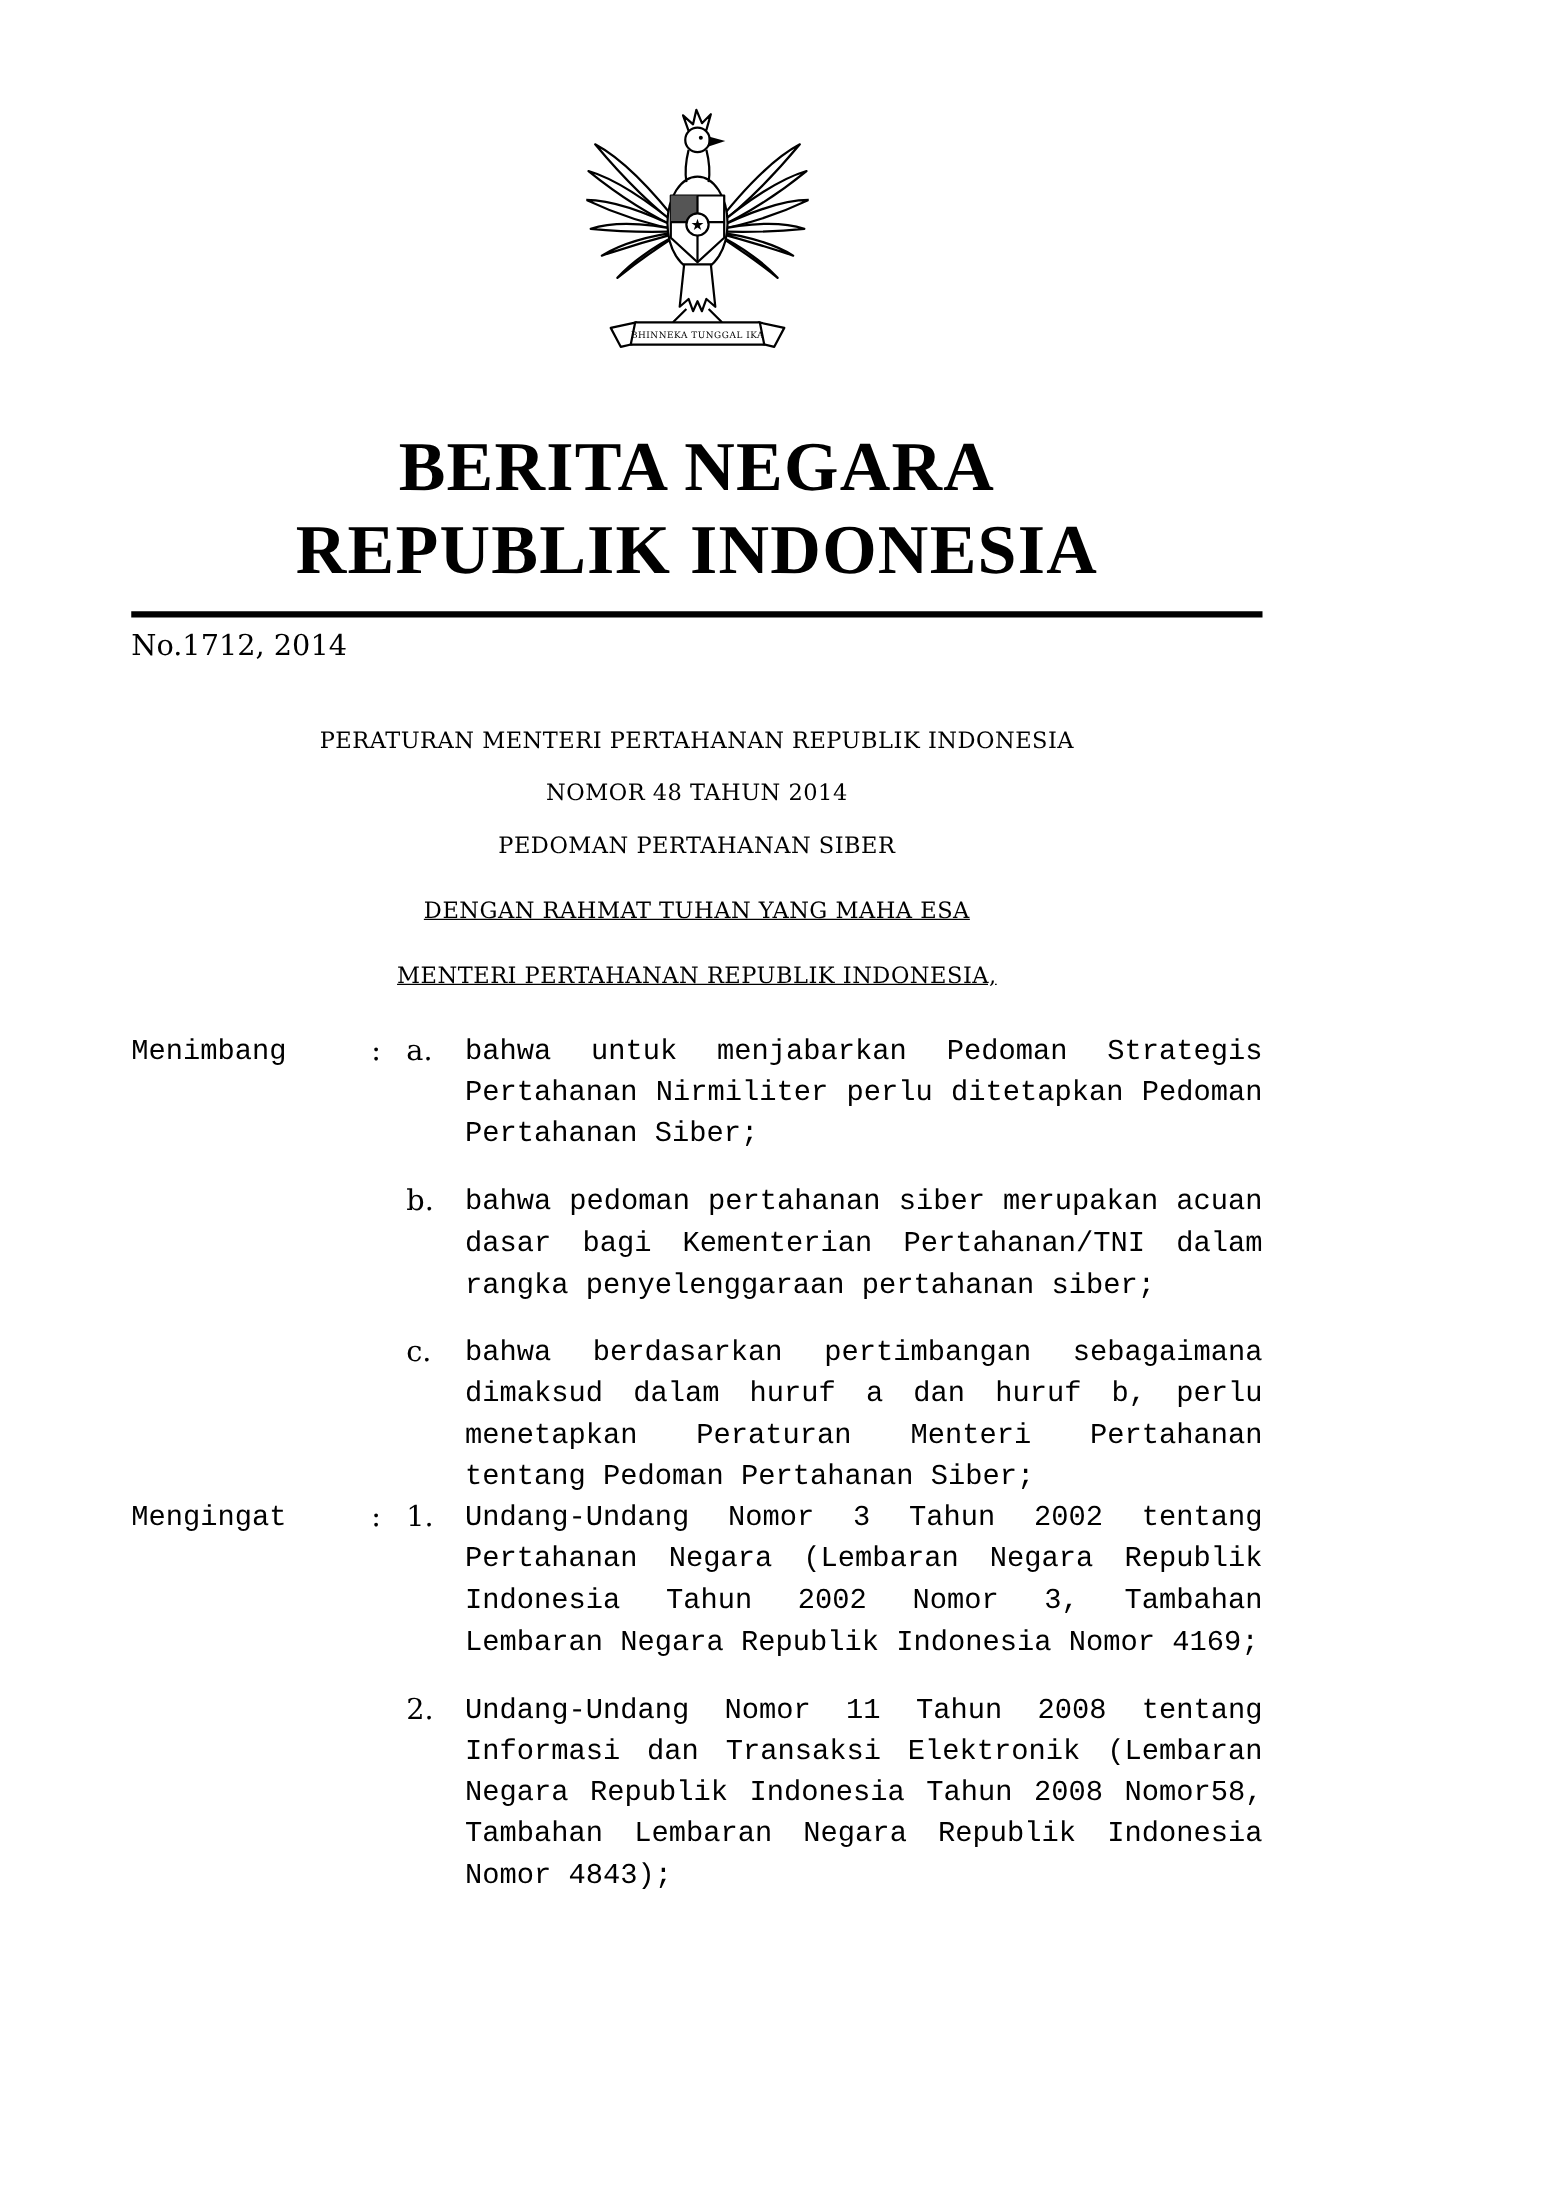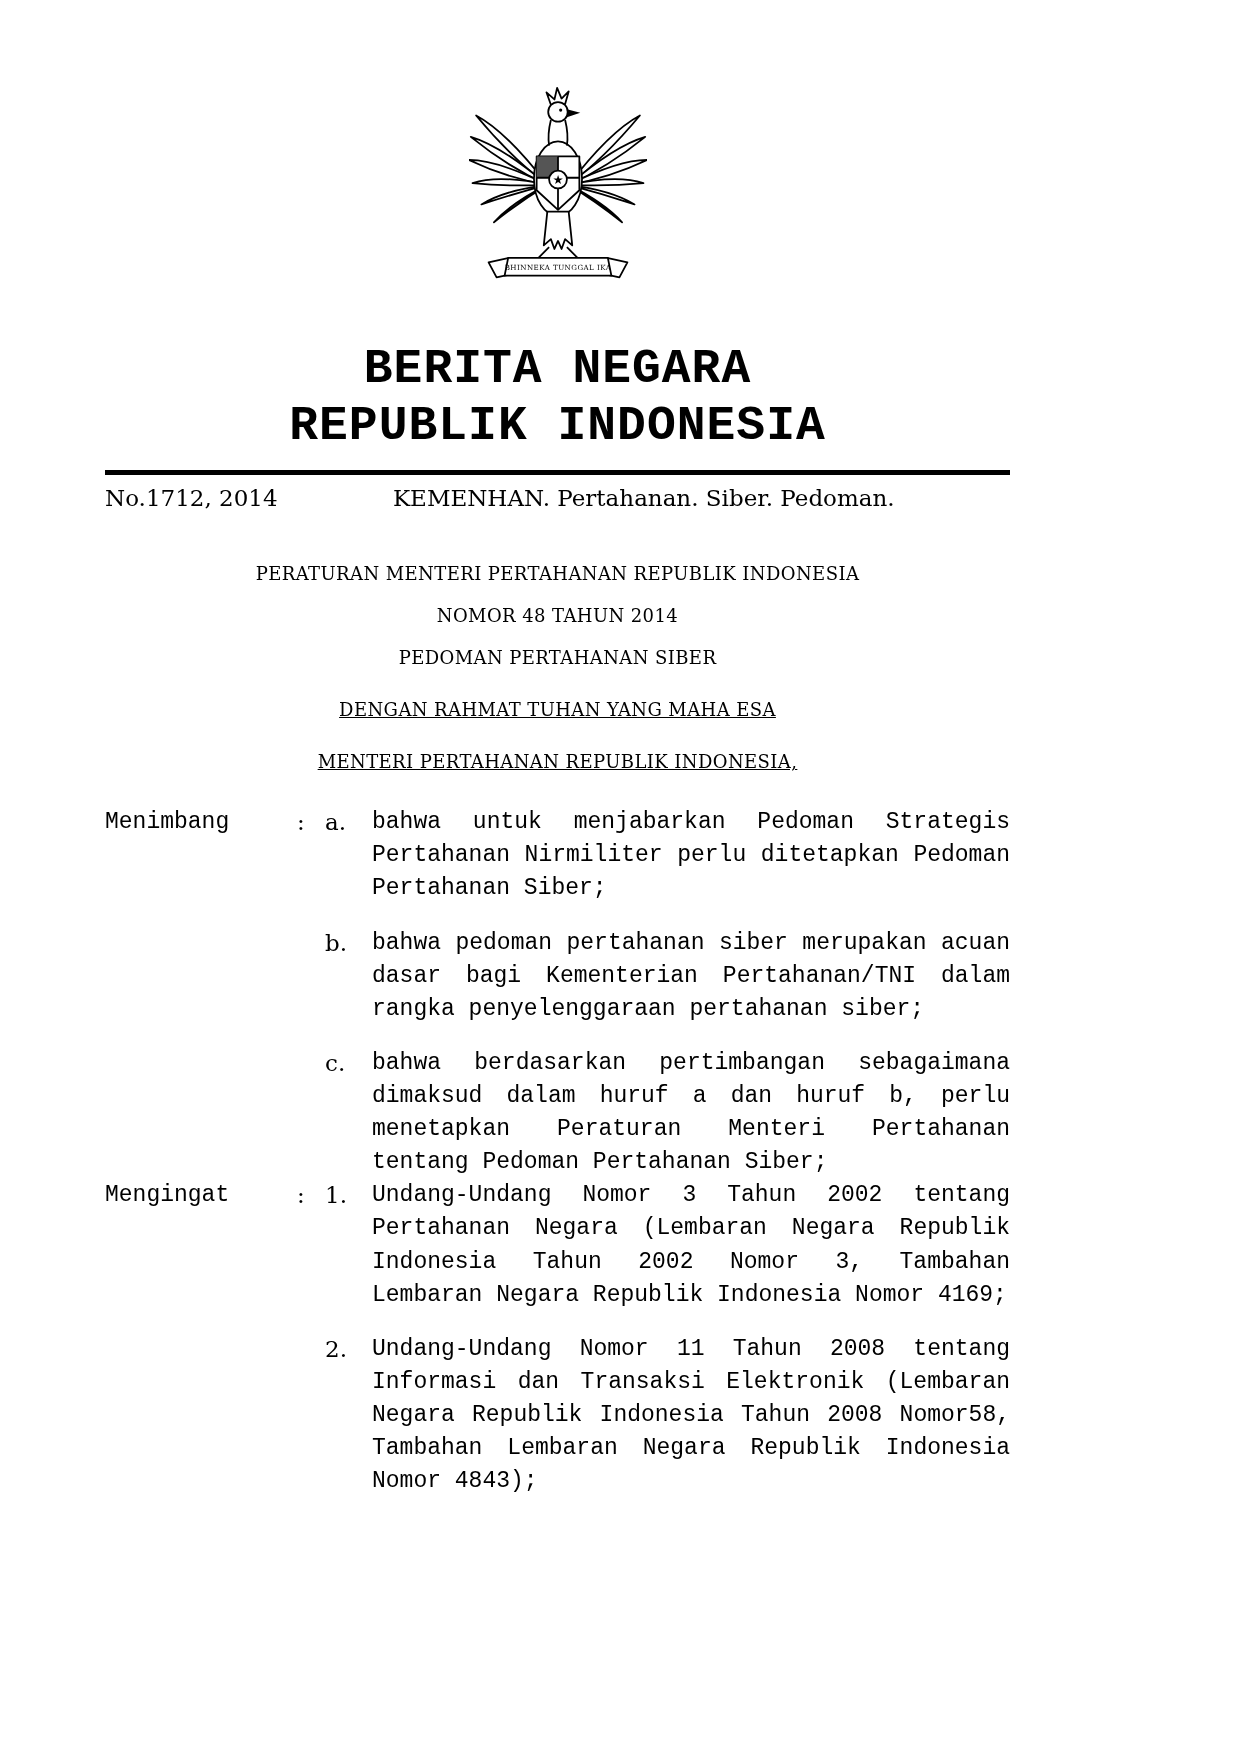--- a/index.html
+++ b/index.html
@@ -10,23 +10,23 @@
     box-sizing:border-box;
     background:#ffffff;
     color:#000000;
     padding:85px 230px 60px 105px;
     font-family:"DejaVu Serif", serif;
   }
   .emblem{display:block;margin:0 auto;width:178px;height:214px;}
   .gazette-title{
     margin-top:42px;
     text-align:center;
-    font-family:Liberation Mono, monospace;
+    font-family:Liberation Serif, serif;
     font-weight:700;
-    font-size:48px;
+    font-size:56px;
     line-height:1.18;
     letter-spacing:1px;
   }
   .rule{border-top:5px solid #000;margin-top:16px;}
   .masthead-row{
     display:flex;
     align-items:baseline;
     margin-top:10px;
     font-size:23px;
   }
@@ -118,21 +118,20 @@
 
   <div class="gazette-title">
     <div>BERITA NEGARA</div>
     <div>REPUBLIK INDONESIA</div>
   </div>
 
   <div class="rule"></div>
 
   <div class="masthead-row">
     <span class="issue-no">No.1712, 2014</span>
-    <span class="subject">KEMENHAN. Pertahanan. Siber. Pedoman.</span>
   </div>
 
   <div class="doc-headings">
     <div class="hline">PERATURAN MENTERI PERTAHANAN REPUBLIK INDONESIA</div>
     <div class="hline">NOMOR 48 TAHUN 2014</div>
     <div class="hline">PEDOMAN PERTAHANAN SIBER</div>
     <div class="hline gap-lg">DENGAN RAHMAT TUHAN YANG MAHA ESA</div>
     <div class="hline gap-lg">MENTERI PERTAHANAN REPUBLIK INDONESIA,</div>
   </div>
 

